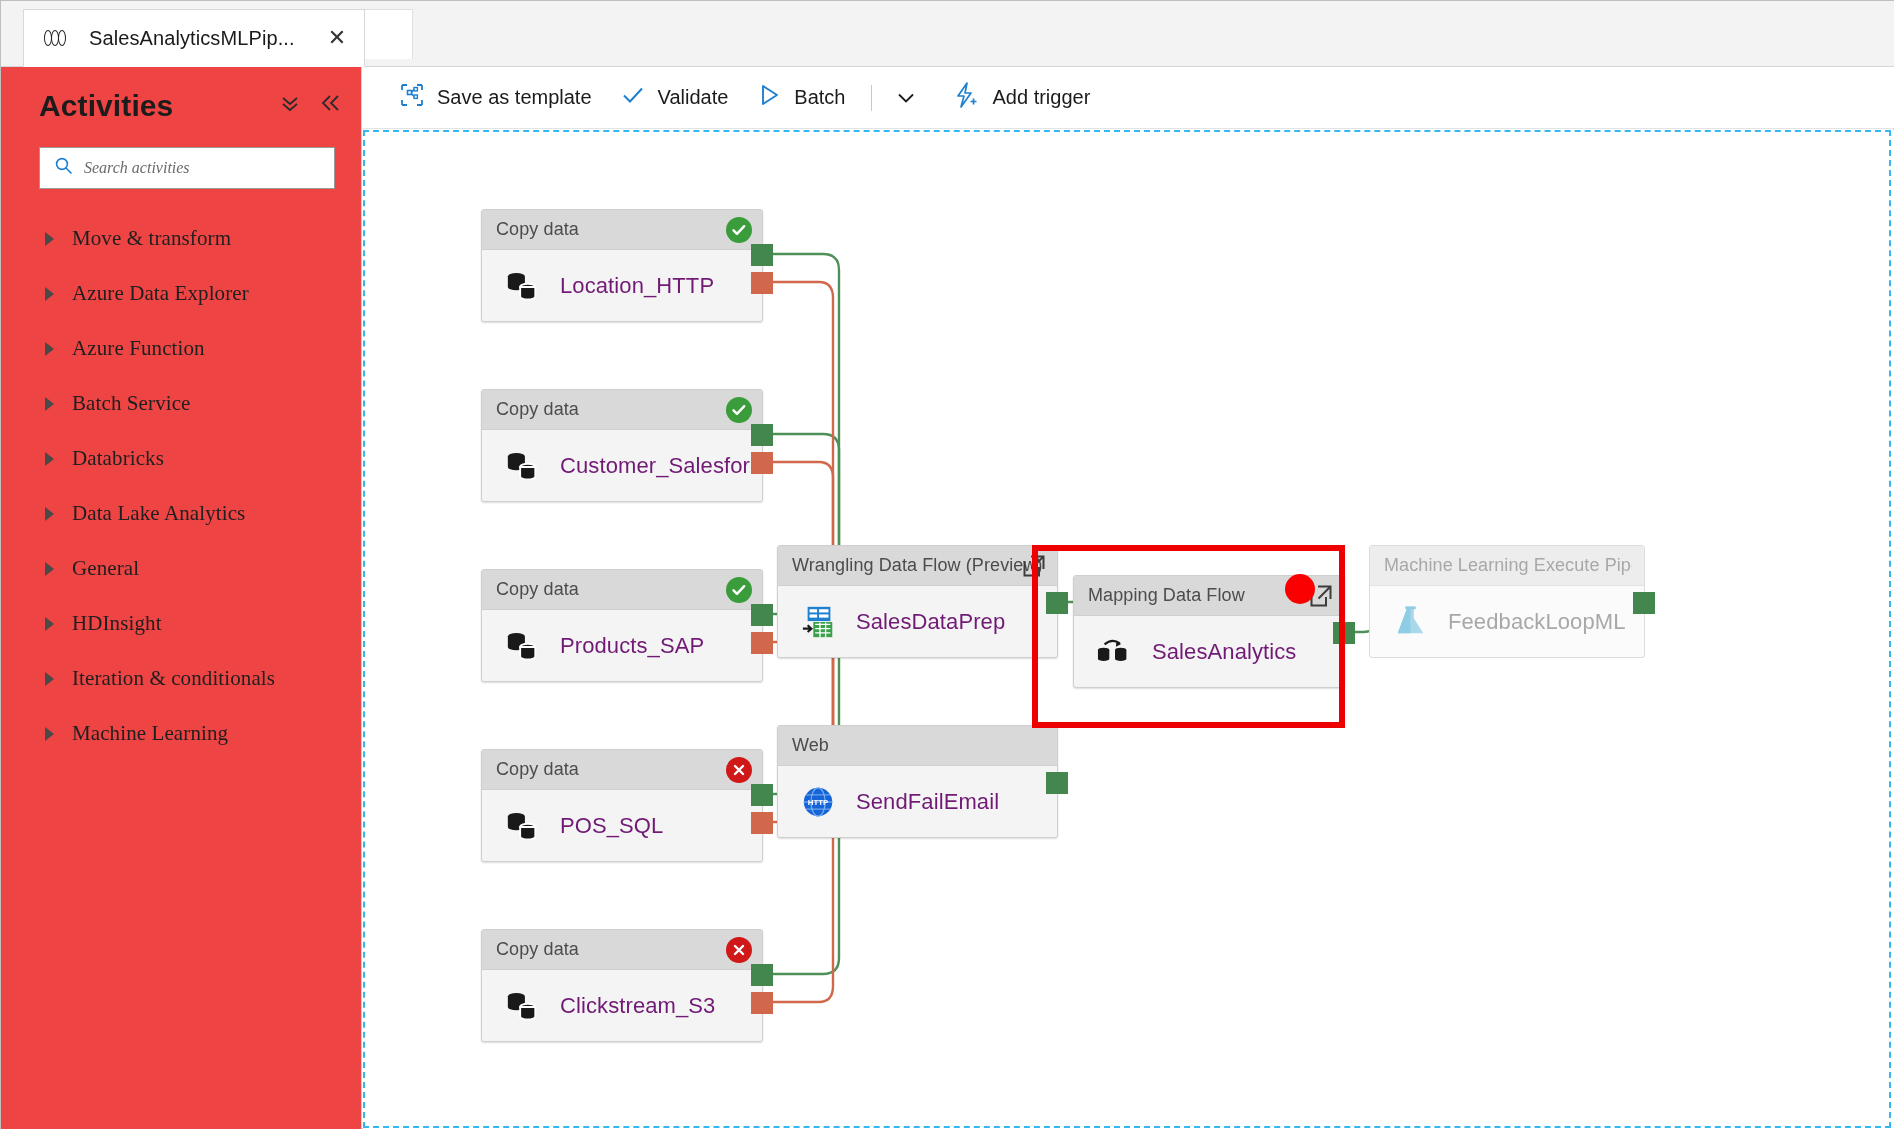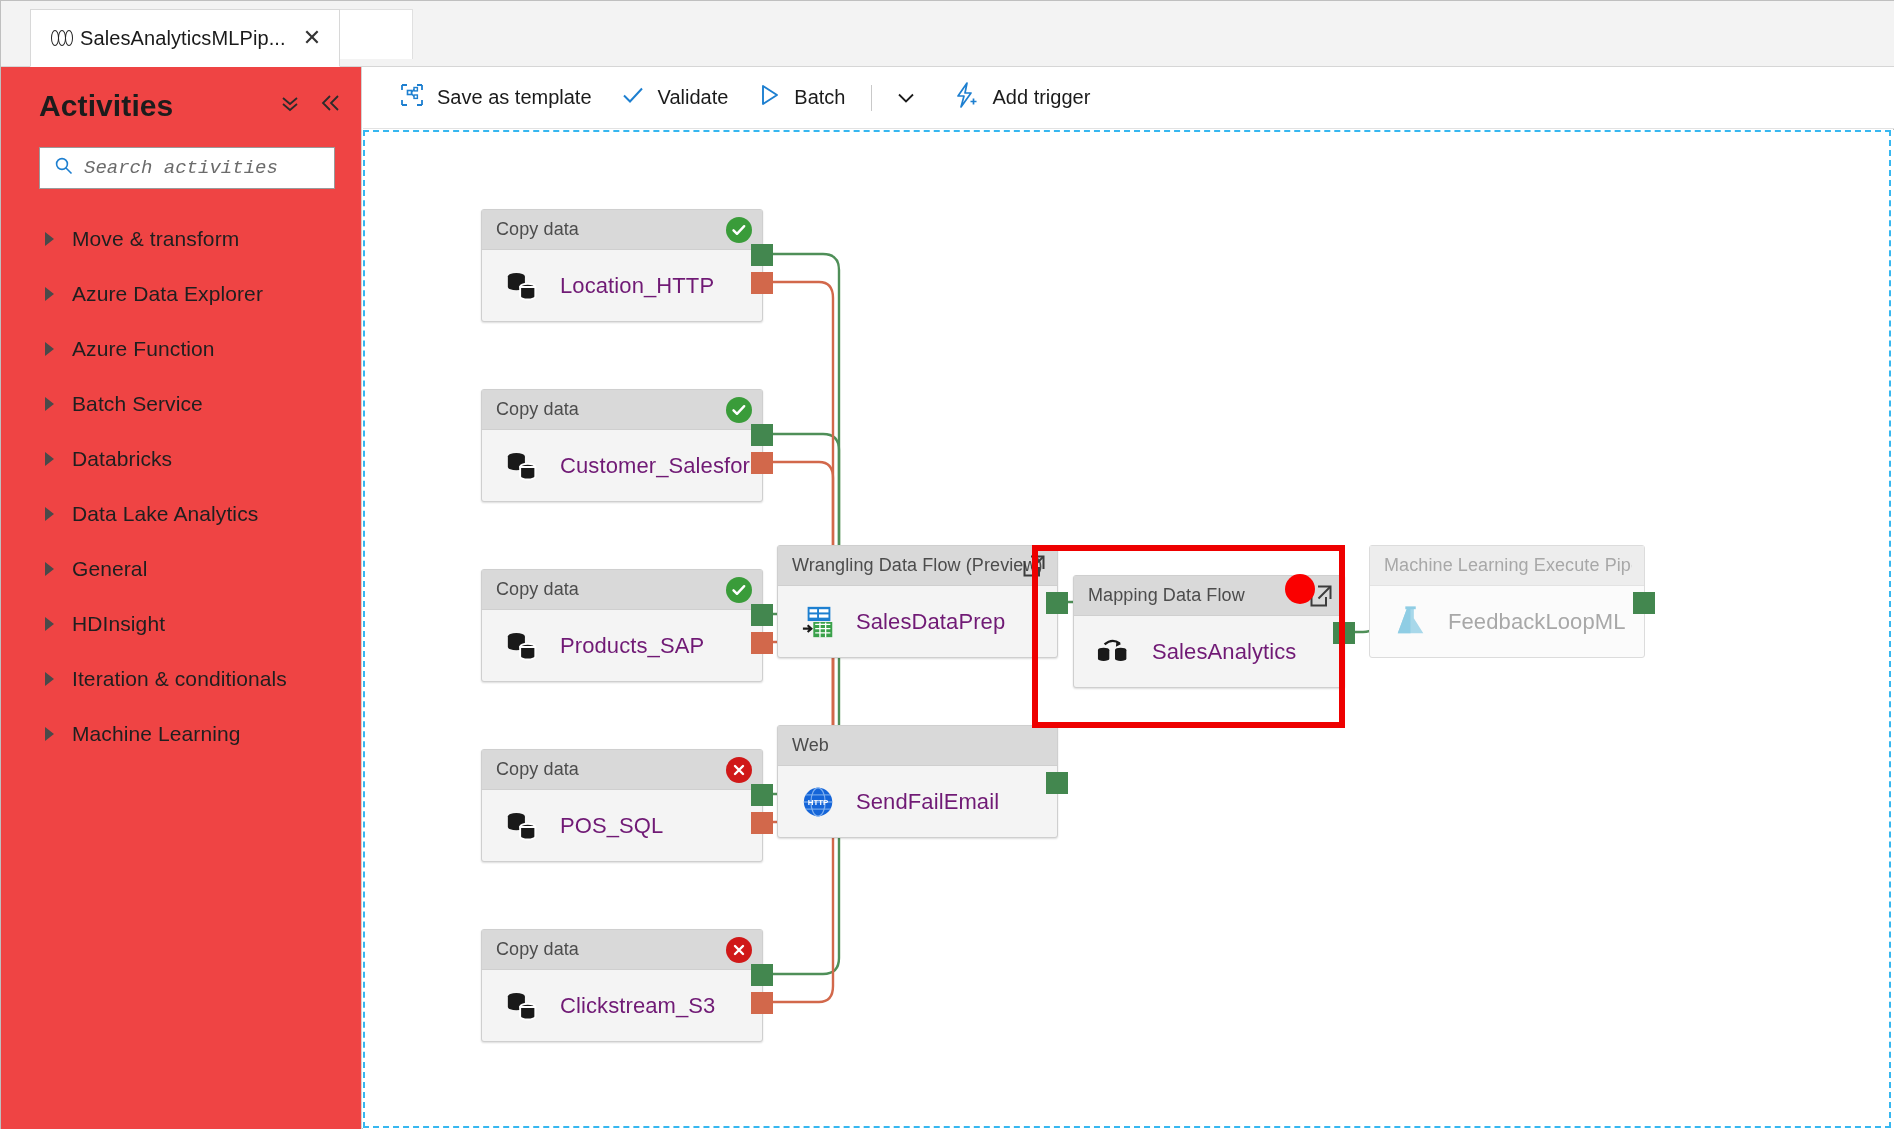--- a/index.html
+++ b/index.html
@@ -19,27 +19,26 @@
   
   .tabstrip {
     position: absolute; left: 0; top: 0;
     width: 1894px; height: 66px;
     background: #f3f3f3;
     border-bottom: 1px solid #d6d6d6;
   }
   .tab {
     position: absolute; left: 22px; top: 8px;
     height: 58px;
-    display: flex; align-items: center; gap: 3px;
+    display: flex; align-items: center; gap: 19px;
     padding: 0 18px 0 20px;
     background: #ffffff;
     border: 1px solid #d8d8d8;
     border-bottom: 1px solid #ffffff;
     z-index: 3;
-    margin-left: 7px;
   }
   .tab-title {
     font-size: 20px; color: #1a1a1a; letter-spacing: .1px;
     white-space: nowrap;
   }
   .tab-close {
     font-size: 22px; color: #333; line-height: 1;
     margin-left: 14px; cursor: pointer;
     font-family: "DejaVu Sans", sans-serif;
   }
@@ -87,38 +86,38 @@
     position: relative;
     margin: 24px 26px 0 38px;
     height: 42px;
     border: 1px solid #9a9a9a;
     background: #fff;
     display: flex; align-items: center;
   }
   .search-ic { margin: 0 10px 0 14px; flex: 0 0 auto; }
   .searchbox input {
     border: 0; outline: 0; width: 100%;
-    font-size: 19px; font-style: italic; color: #5a5a5a;
-    font-family: Liberation Mono, monospace;
+    font-size: 16px; font-style: italic; color: #5a5a5a;
+    font-family: Liberation Serif, serif;
     background: transparent;
   }
   .searchbox input::placeholder { color: #6b6b6b; font-style: italic; }
 
   .cat-list { margin-top: 22px; }
   .cat {
     display: flex; align-items: center; gap: 18px;
     height: 55px; padding-left: 44px; cursor: pointer;
   }
   .cat-arrow {
     width: 0; height: 0; flex: 0 0 auto;
     border-left: 9px solid #4a4a4a;
     border-top: 7px solid transparent;
     border-bottom: 7px solid transparent;
   }
-  .cat-label { font-size: 21px; color: #1f1f1f; letter-spacing: .1px; }
+  .cat-label { font-size: 21px; color: #1f1f1f; letter-spacing: .1px; font-family: Liberation Serif, serif; }
 
   
   .toolbar {
     position: absolute; left: 362px; top: 66px;
     width: 1531px; height: 62px;
     background: #ffffff;
     border-bottom: 1px solid #e3e3e3;
     display: flex; align-items: center;
     padding-left: 22px; gap: 0;
   }

